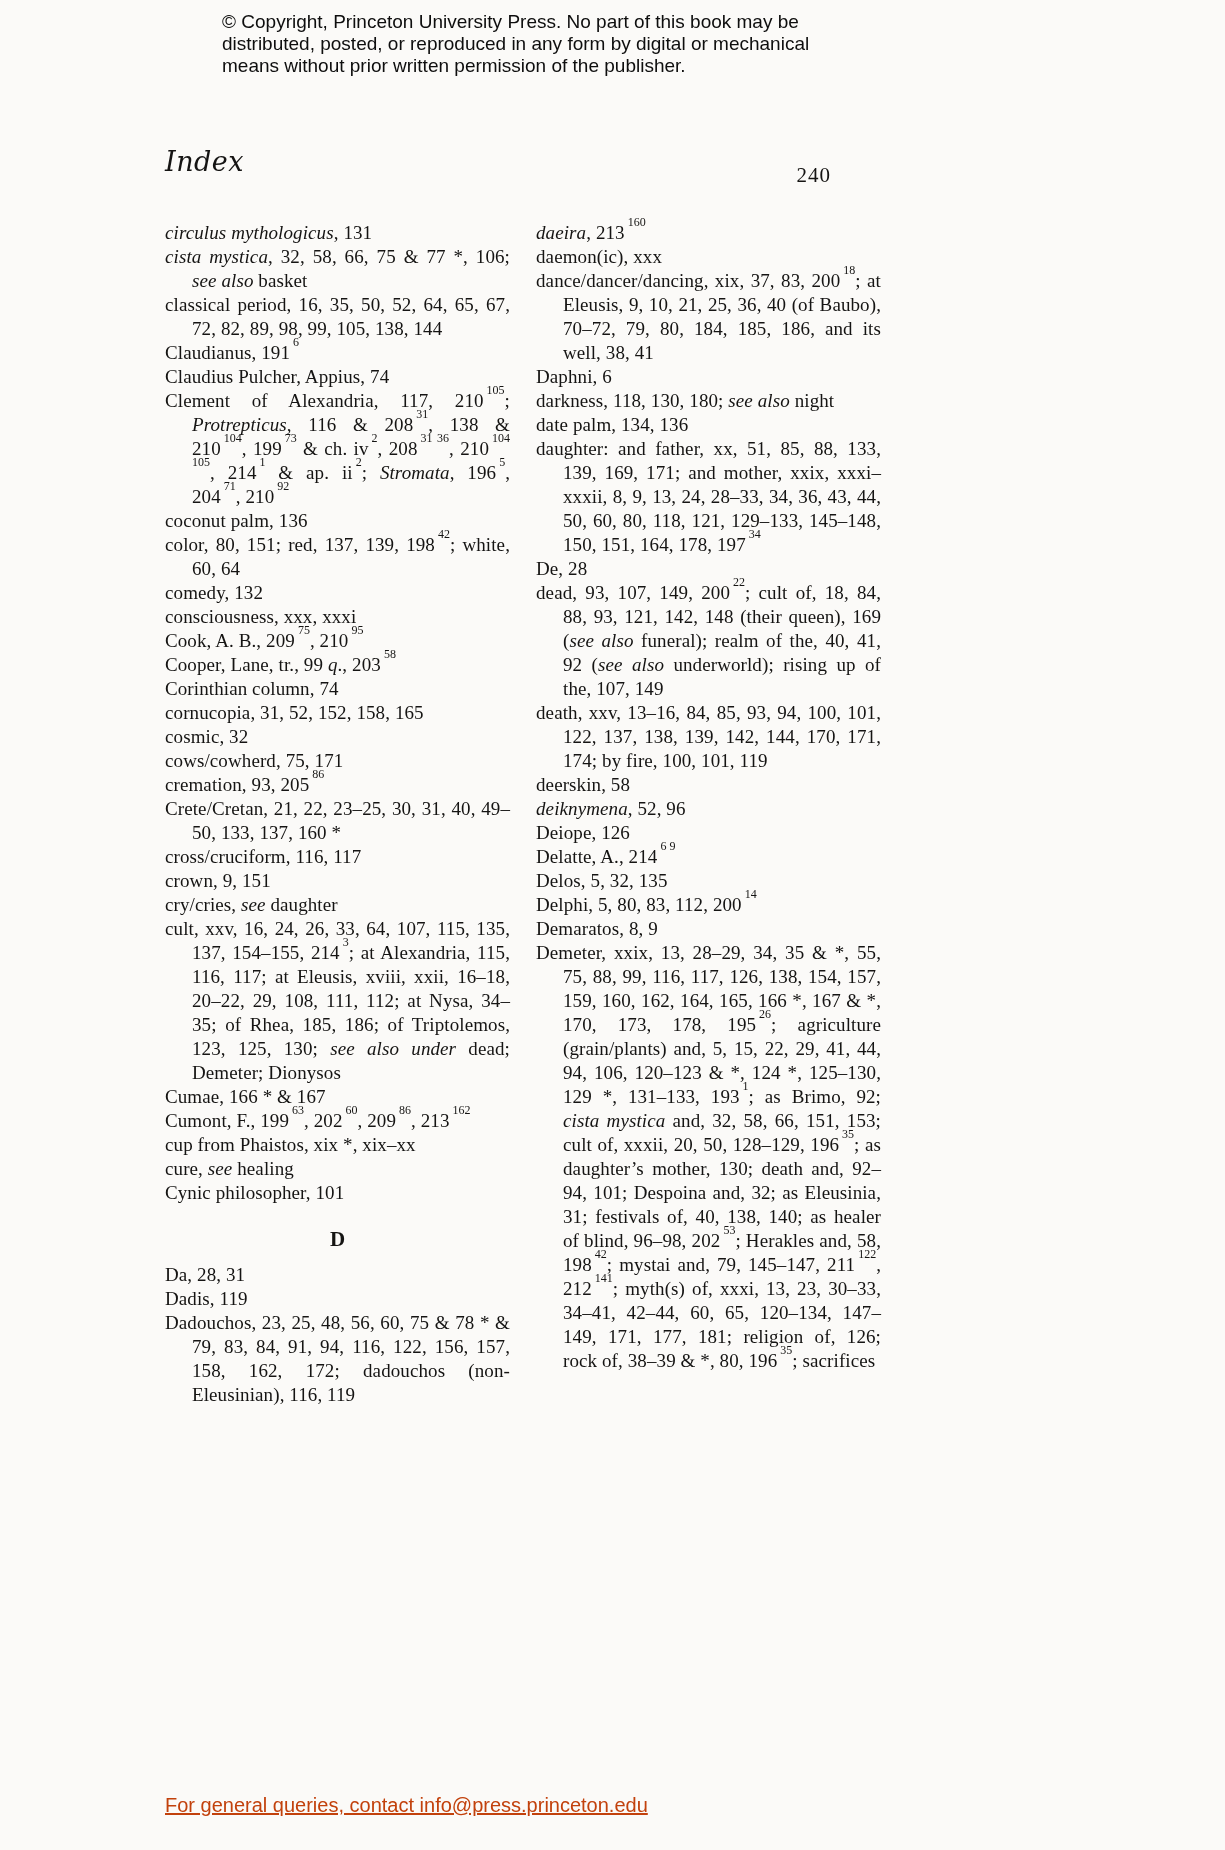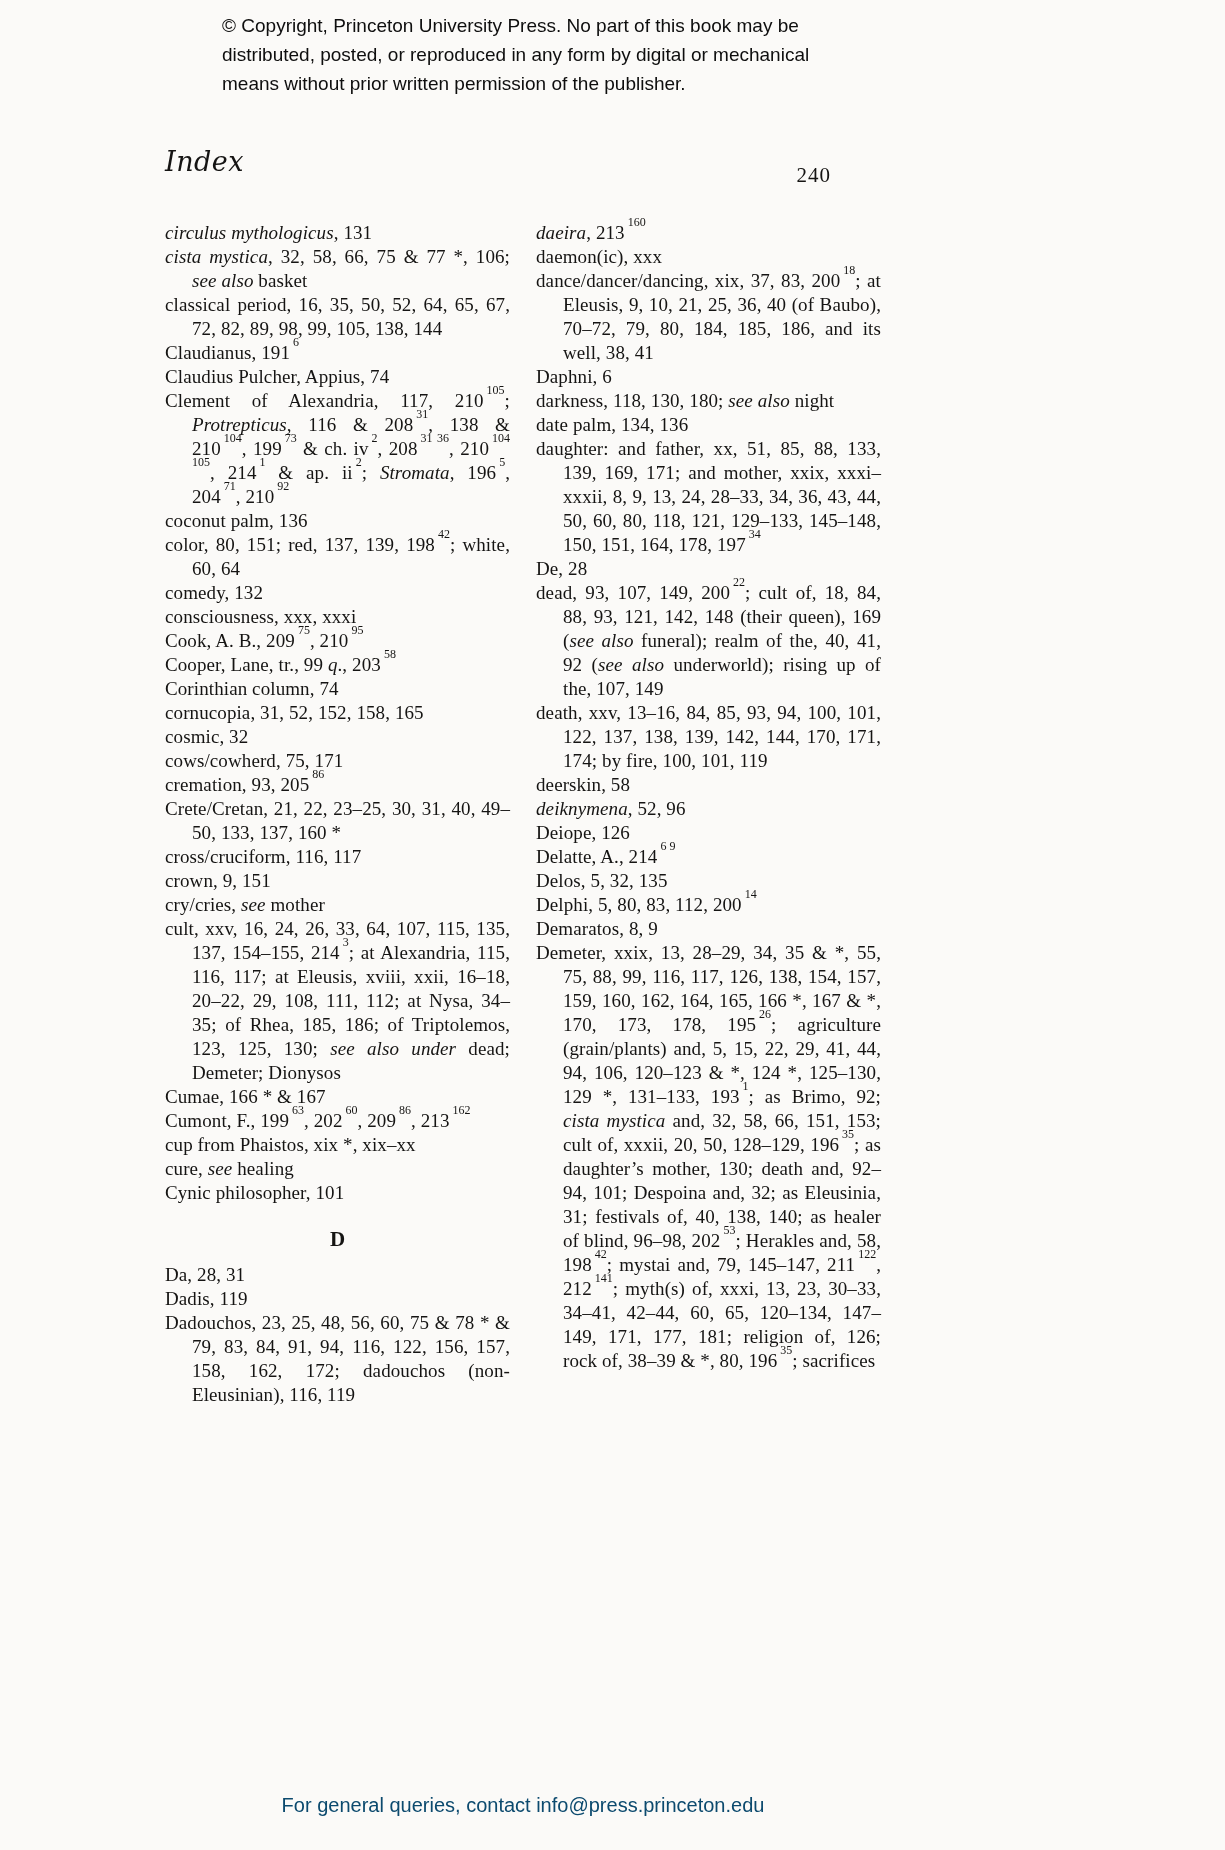--- a/index.html
+++ b/index.html
@@ -14,21 +14,21 @@
     color: #151413;
     overflow: hidden;
   }
   .copyright {
     position: absolute;
     left: 222px;
     top: 11px;
     width: 620px;
     font-family: "Liberation Sans", sans-serif;
     font-size: 19px;
-    line-height: 29px;
+    line-height: 22px;
     color: #0e0e0e;
   }
   .page-header {
     position: absolute;
     left: 165px;
     top: 146px;
     width: 716px;
     height: 36px;
   }
   .index-title {
@@ -88,24 +88,25 @@
     text-align: center;
     margin: 22px 0 12px 0;
     padding-left: 0;
     text-indent: 0;
   }
   .footer {
     position: absolute;
     left: 165px;
     top: 1794px;
     width: 716px;
-    text-align: center;
+    text-align: left;
     font-family: "Liberation Sans", sans-serif;
     font-size: 20px;
-    color: #0c4a6e;
+    color: #c2410c;
+    text-decoration: underline;
   }
 </style>
 </head>
 <body>
 
 <div class="page">
 
   <div class="copyright">© Copyright, Princeton University Press. No part of this book may be distributed, posted, or reproduced in any form by digital or mechanical means without prior written permission of the publisher.</div>
 
   <div class="page-header">
@@ -128,21 +129,21 @@
         <div class="entry"><span>Cook, A. B., 209</span><sup>75</sup><span>, 210</span><sup>95</sup></div>
         <div class="entry"><span>Cooper, Lane, tr., 99 </span><i>q</i><span>., 203</span><sup>58</sup></div>
         <div class="entry"><span>Corinthian column, 74</span></div>
         <div class="entry"><span>cornucopia, 31, 52, 152, 158, 165</span></div>
         <div class="entry"><span>cosmic, 32</span></div>
         <div class="entry"><span>cows/cowherd, 75, 171</span></div>
         <div class="entry"><span>cremation, 93, 205</span><sup>86</sup></div>
         <div class="entry"><span>Crete/Cretan, 21, 22, 23–25, 30, 31, 40, 49–50, 133, 137, 160 *</span></div>
         <div class="entry"><span>cross/cruciform, 116, 117</span></div>
         <div class="entry"><span>crown, 9, 151</span></div>
-        <div class="entry"><span>cry/cries, </span><i>see</i><span> mother</span></div>
+        <div class="entry"><span>cry/cries, </span><i>see</i><span> daughter</span></div>
         <div class="entry"><span>cult, xxv, 16, 24, 26, 33, 64, 107, 115, 135, 137, 154–155, 214</span><sup>3</sup><span>; at Alexandria, 115, 116, 117; at Eleusis, xviii, xxii, 16–18, 20–22, 29, 108, 111, 112; at Nysa, 34–35; of Rhea, 185, 186; of Triptolemos, 123, 125, 130; </span><i>see also under</i><span> dead; Demeter; Dionysos</span></div>
         <div class="entry"><span>Cumae, 166 * &amp; 167</span></div>
         <div class="entry"><span>Cumont, F., 199</span><sup>63</sup><span>, 202</span><sup>60</sup><span>, 209</span><sup>86</sup><span>, 213</span><sup>162</sup></div>
         <div class="entry"><span>cup from Phaistos, xix *, xix–xx</span></div>
         <div class="entry"><span>cure, </span><i>see</i><span> healing</span></div>
         <div class="entry"><span>Cynic philosopher, 101</span></div>
         <div class="section-heading">D</div>
         <div class="entry"><span>Da, 28, 31</span></div>
         <div class="entry"><span>Dadis, 119</span></div>
         <div class="entry"><span>Dadouchos, 23, 25, 48, 56, 60, 75 &amp; 78 * &amp; 79, 83, 84, 91, 94, 116, 122, 156, 157, 158, 162, 172; dadouchos (non-Eleusinian), 116, 119</span></div>

